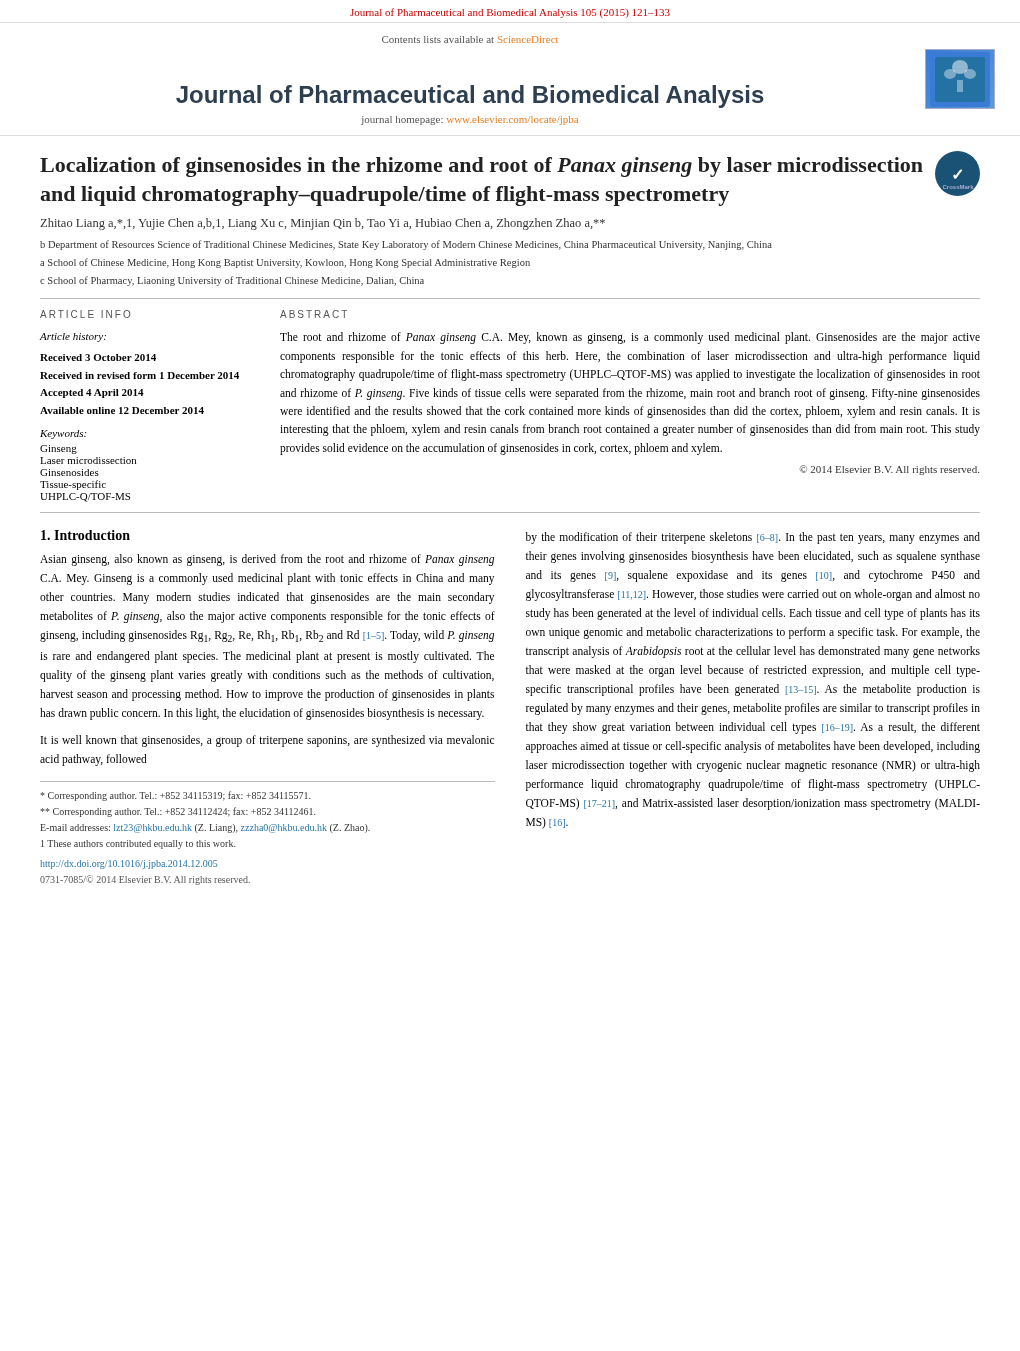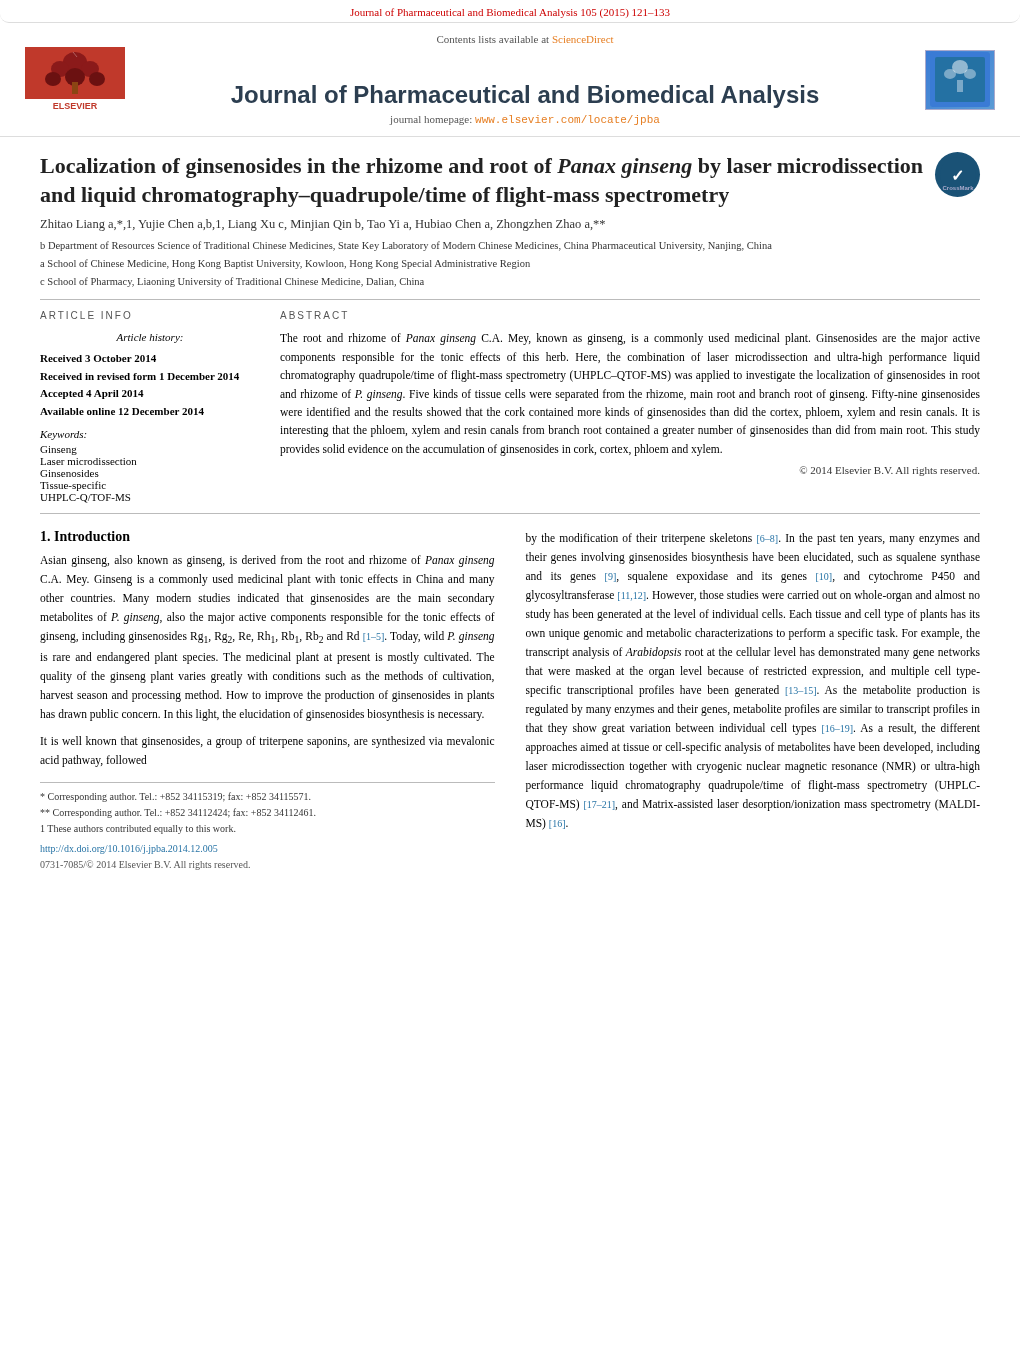--- a/index.html
+++ b/index.html
@@ -10,21 +10,20 @@
       min-height: 1351px;
       font-size: 13px;
       color: #000;
     }
     .top-bar {
       text-align: center;
       padding: 6px 0 4px;
       font-size: 11px;
       color: #c00;
       border-bottom: 1px solid #ddd;
-      border-radius: 9px;
     }
     .header-section {
       display: flex;
       align-items: center;
       padding: 10px 20px;
       border-bottom: 1px solid #ddd;
     }
     .elsevier-logo {
       width: 110px;
       height: 70px;
@@ -54,21 +53,20 @@
       font-family: Arial, sans-serif;
       margin-top: 36px;
     }
     .journal-homepage {
       font-size: 11px;
       color: #555;
       margin-top: 4px;
     }
     .homepage-link {
       color: #e67e22;
-      font-family: Liberation Mono, monospace;
     }
     .corner-logo {
       width: 80px;
       height: 70px;
       flex-shrink: 0;
       display: flex;
       align-items: center;
       justify-content: center;
     }
     .corner-img {
@@ -161,21 +159,20 @@
     }
 
     .article-info-block {
       font-size: 11px;
       line-height: 1.6;
     }
     .history-title {
       font-style: italic;
       font-size: 11px;
       margin-bottom: 3px;
-      text-align: center;
     }
     .history-line {
       font-size: 11px;
       font-weight: bold;
     }
     .keywords-section {
       margin-top: 8px;
     }
     .keywords-title {
       font-style: italic;
@@ -264,38 +261,20 @@
 <body>
 
 <div>
   <div class="top-bar">
     <span>Journal of Pharmaceutical and Biomedical Analysis 105 (2015) 121–133</span>
   </div>
 </div>
 
 <div class="header-section">
 
-  <div class="elsevier-logo">
-    <svg class="logo-svg" viewBox="0 0 100 65">
-
-      <rect x="0" y="0" width="100" height="52" fill="#c0392b"></rect>
-
-      <ellipse cx="50" cy="15" rx="12" ry="10" fill="#8B1A1A"></ellipse>
-      <ellipse cx="35" cy="22" rx="9" ry="8" fill="#8B1A1A"></ellipse>
-      <ellipse cx="65" cy="22" rx="9" ry="8" fill="#8B1A1A"></ellipse>
-      <ellipse cx="28" cy="32" rx="8" ry="7" fill="#6B1111"></ellipse>
-      <ellipse cx="50" cy="30" rx="10" ry="9" fill="#6B1111"></ellipse>
-      <ellipse cx="72" cy="32" rx="8" ry="7" fill="#6B1111"></ellipse>
-      <rect x="47" y="35" width="6" height="12" fill="#8B4513"></rect>
-
-      <line x1="48" y1="5" x2="52" y2="10" stroke="rgba(255,255,255,0.3)" stroke-width="1"></line>
-
-      <text x="50" y="62" font-size="9" font-family="Arial" font-weight="bold" fill="#c0392b" text-anchor="middle">ELSEVIER</text>
-    </svg>
-  </div>
 
   <div class="journal-title-block">
     <div class="contents-line">
       <span>Contents lists available at</span>
       <a class="sciencedirect-link">ScienceDirect</a>
     </div>
     <div class="journal-title-main">Journal of Pharmaceutical and Biomedical Analysis</div>
     <div class="journal-homepage">
       <span>journal homepage:</span>
       <span class="homepage-link">www.elsevier.com/locate/jpba</span>
@@ -385,20 +364,27 @@
       <div class="body-text">
         Asian ginseng, also known as ginseng, is derived from the root and rhizome of <em>Panax ginseng</em> C.A. Mey. Ginseng is a commonly used medicinal plant with tonic effects in China and many other countries. Many modern studies indicated that ginsenosides are the main secondary metabolites of <em>P. ginseng</em>, also the major active components responsible for the tonic effects of ginseng, including ginsenosides Rg<sub>1</sub>, Rg<sub>2</sub>, Re, Rh<sub>1</sub>, Rb<sub>1</sub>, Rb<sub>2</sub> and Rd <span class="ref-num">[1–5]</span>. Today, wild <em>P. ginseng</em> is rare and endangered plant species. The medicinal plant at present is mostly cultivated. The quality of the ginseng plant varies greatly with conditions such as the methods of cultivation, harvest season and processing method. How to improve the production of ginsenosides in plants has drawn public concern. In this light, the elucidation of ginsenosides biosynthesis is necessary.
       </div>
       <div class="body-text">
         It is well known that ginsenosides, a group of triterpene saponins, are synthesized via mevalonic acid pathway, followed
       </div>
 
       <div class="footnotes">
         <div>* Corresponding author. Tel.: +852 34115319; fax: +852 34115571.</div>
         <div>** Corresponding author. Tel.: +852 34112424; fax: +852 34112461.</div>
+        <div>
+          <span>E-mail addresses:</span>
+          <a class="footnote-link">lzt23@hkbu.edu.hk</a>
+          <span>(Z. Liang),</span>
+          <a class="footnote-link">zzzha0@hkbu.edu.hk</a>
+          <span>(Z. Zhao).</span>
+        </div>
         <div>1 These authors contributed equally to this work.</div>
         <div class="doi-line">
           <a class="footnote-link">http://dx.doi.org/10.1016/j.jpba.2014.12.005</a>
         </div>
         <div class="issn-line">0731-7085/© 2014 Elsevier B.V. All rights reserved.</div>
       </div>
     </div>
 
     <div class="body-right">
       <div class="body-text">

